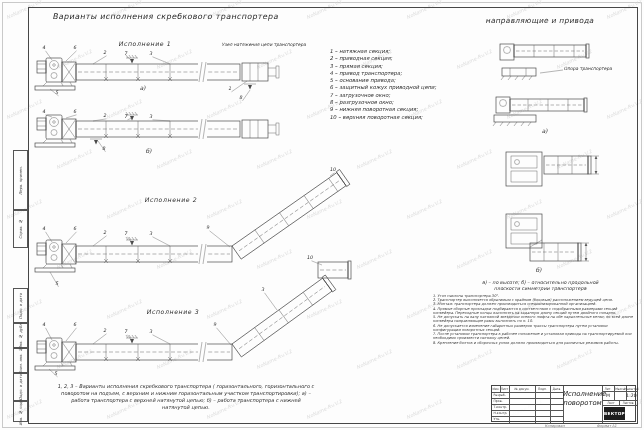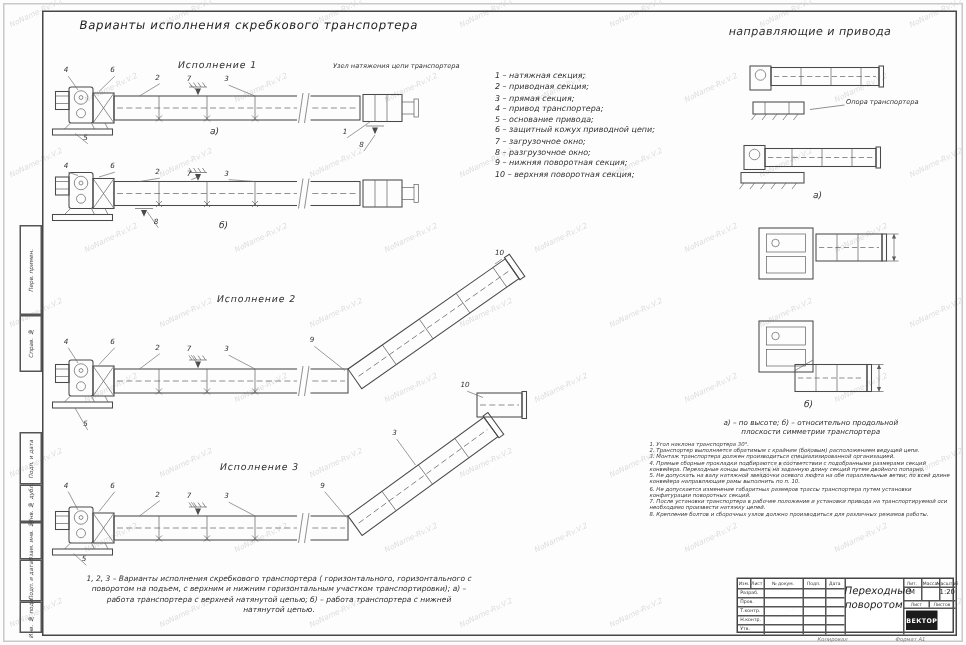--- a/index.html
+++ b/index.html
@@ -507,21 +507,21 @@
       <div class="st" style="left:30px;top:1.2px;">№ докум.</div>
       <div class="st" style="left:50.5px;top:1.2px;">Подп.</div>
       <div class="st" style="left:64.5px;top:1.2px;">Дата</div>
       <div class="stl" style="left:1.5px;top:7.2px;">Разраб.</div>
       <div class="stl" style="left:1.5px;top:13.2px;">Пров.</div>
       <div class="stl" style="left:1.5px;top:19.2px;">Т.контр.</div>
       <div class="stl" style="left:1.5px;top:25.2px;">Н.контр.</div>
       <div class="stl" style="left:1.5px;top:31.2px;">Утв.</div>
 
       <div class="doc-title">
-        <span>Переходные</span><br>
+        <span>Исполнение</span><br>
         <span>поворотом</span>
       </div>
 
       <div class="sl" style="left:110px;top:5px;width:35px;height:.5px;"></div>
       <div class="sl" style="left:110px;top:14px;width:35px;height:.5px;"></div>
       <div class="sl" style="left:110px;top:19px;width:35px;height:.5px;"></div>
       <div class="sl" style="left:122px;top:0;width:.5px;height:14px;"></div>
       <div class="sl" style="left:134px;top:0;width:.5px;height:14px;"></div>
       <div class="sl" style="left:127px;top:14px;width:.5px;height:5px;"></div>
       <div class="st" style="left:116px;top:.8px;">Лит.</div>

